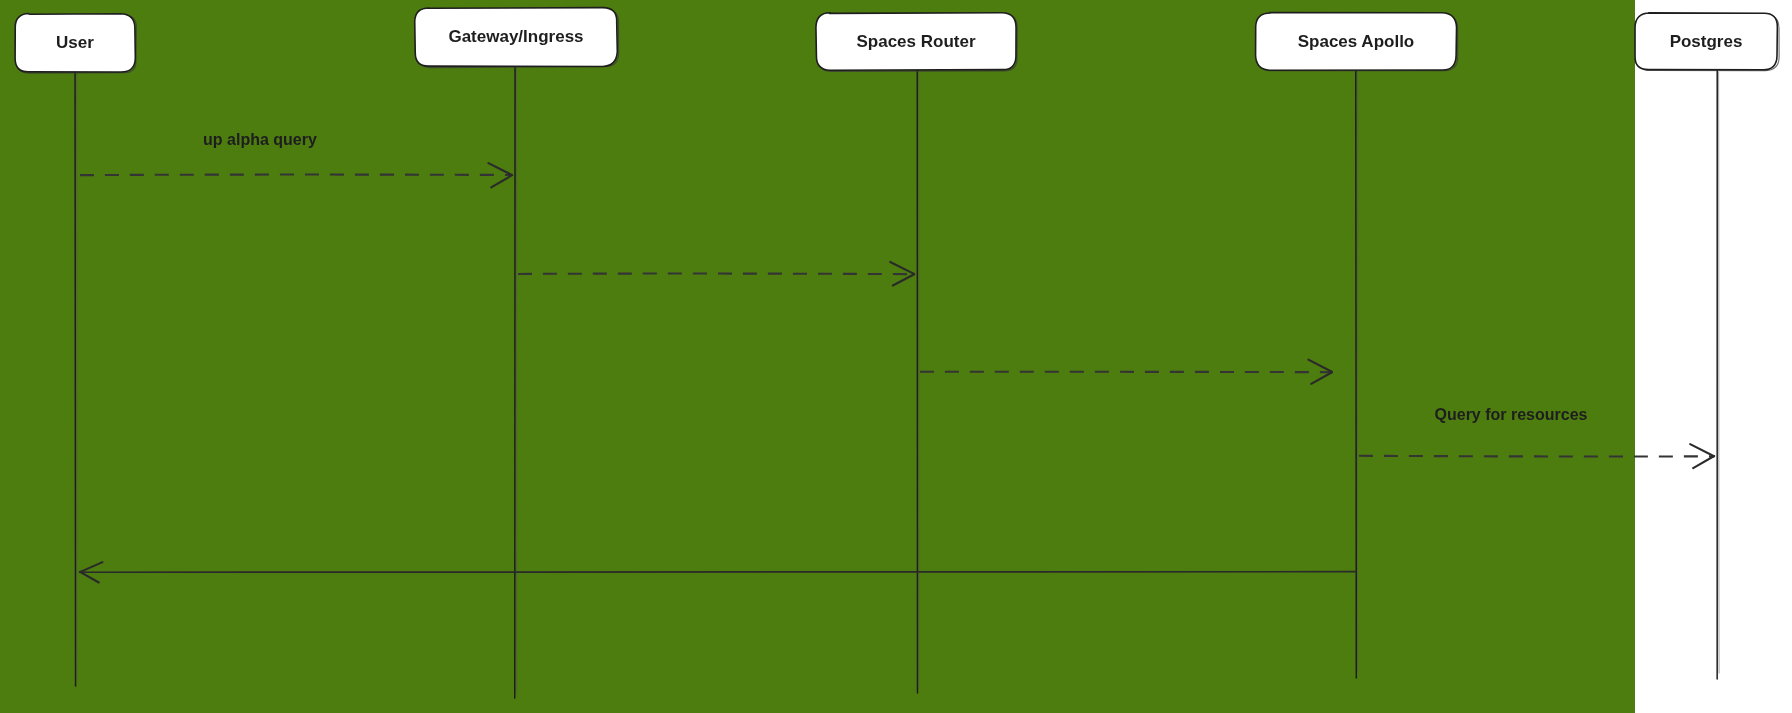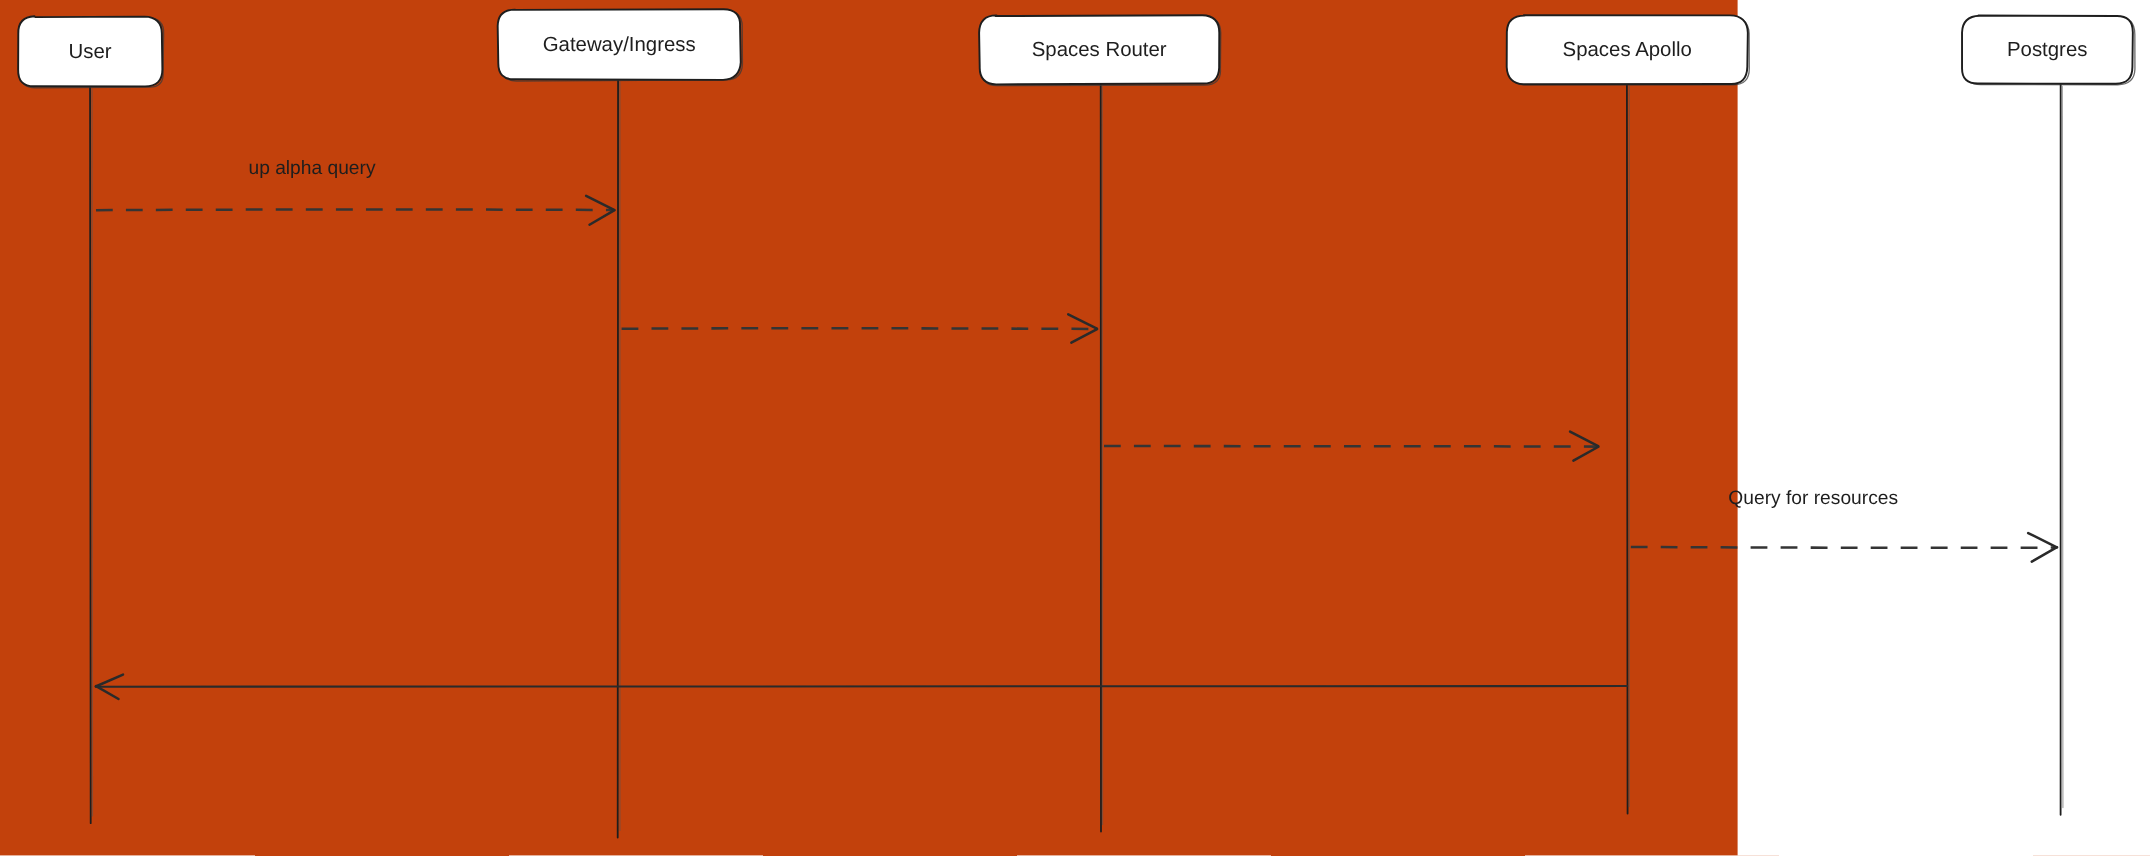--- a/index.html
+++ b/index.html
@@ -8,23 +8,24 @@
     background: #ffffff;
   }
   body {
     font-family: "Liberation Sans", sans-serif;
     width: 1792px;
     height: 713px;
     overflow: hidden;
   }
   #canvas {
     position: relative;
-    width: 1448px;
+    width: 1635px;
     height: 713px;
-    background: #c2410c;
+    background: #4d7c0f;
+    font-weight: bold;
   }
   svg#diagram {
     position: absolute;
     top: 0;
     left: 0;
     width: 1792px;
     height: 713px;
   }
   .participant-label {
     font-family: "Liberation Sans", sans-serif;

